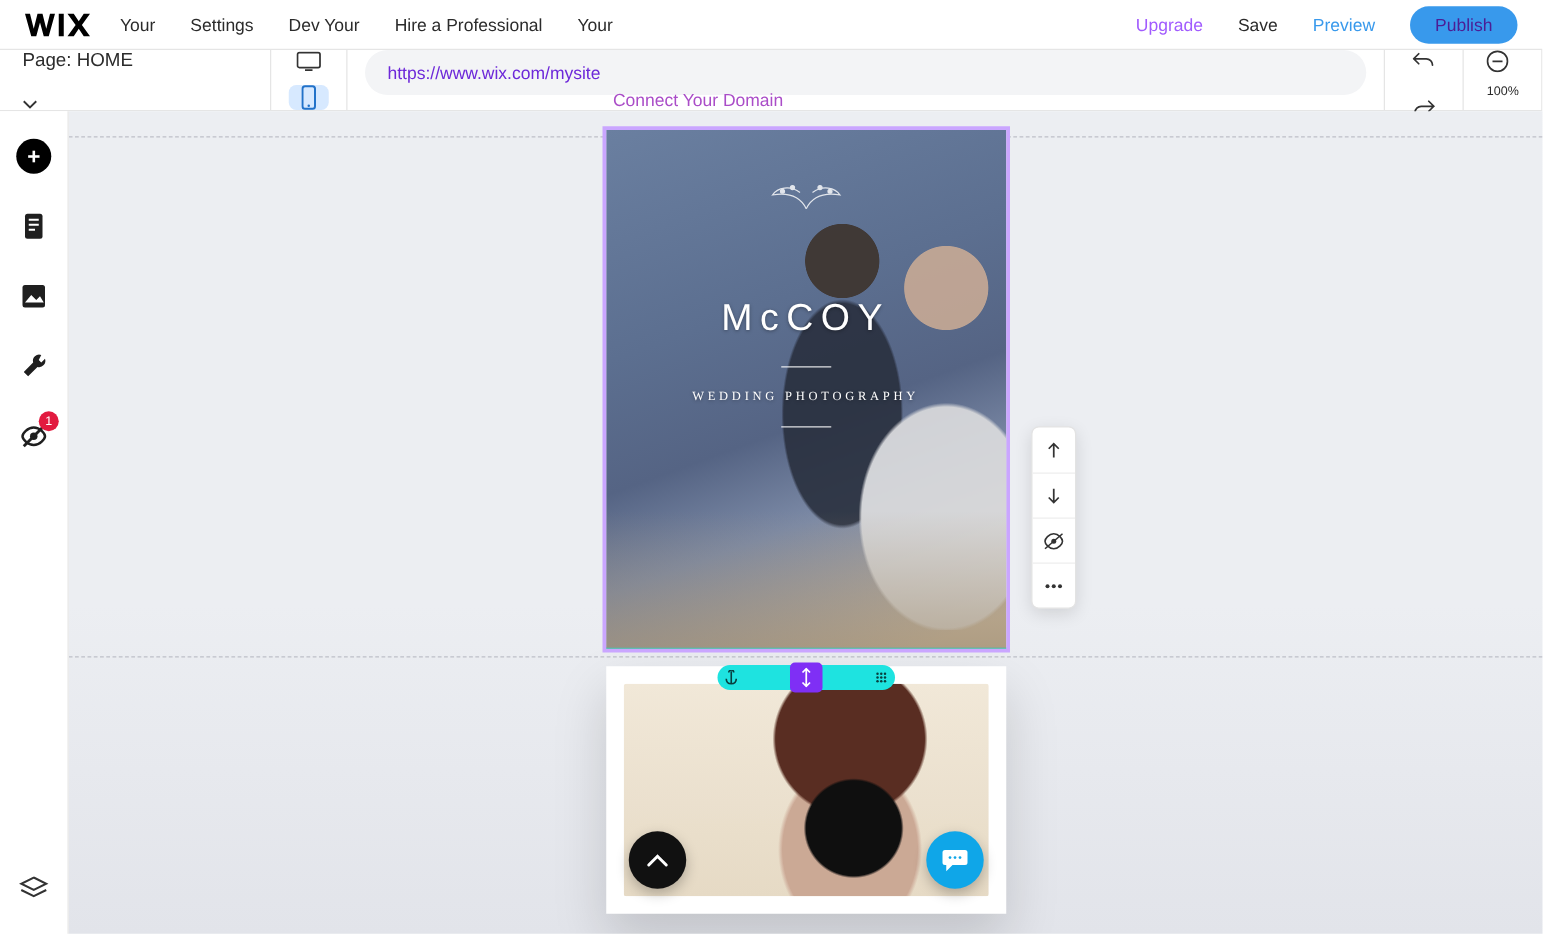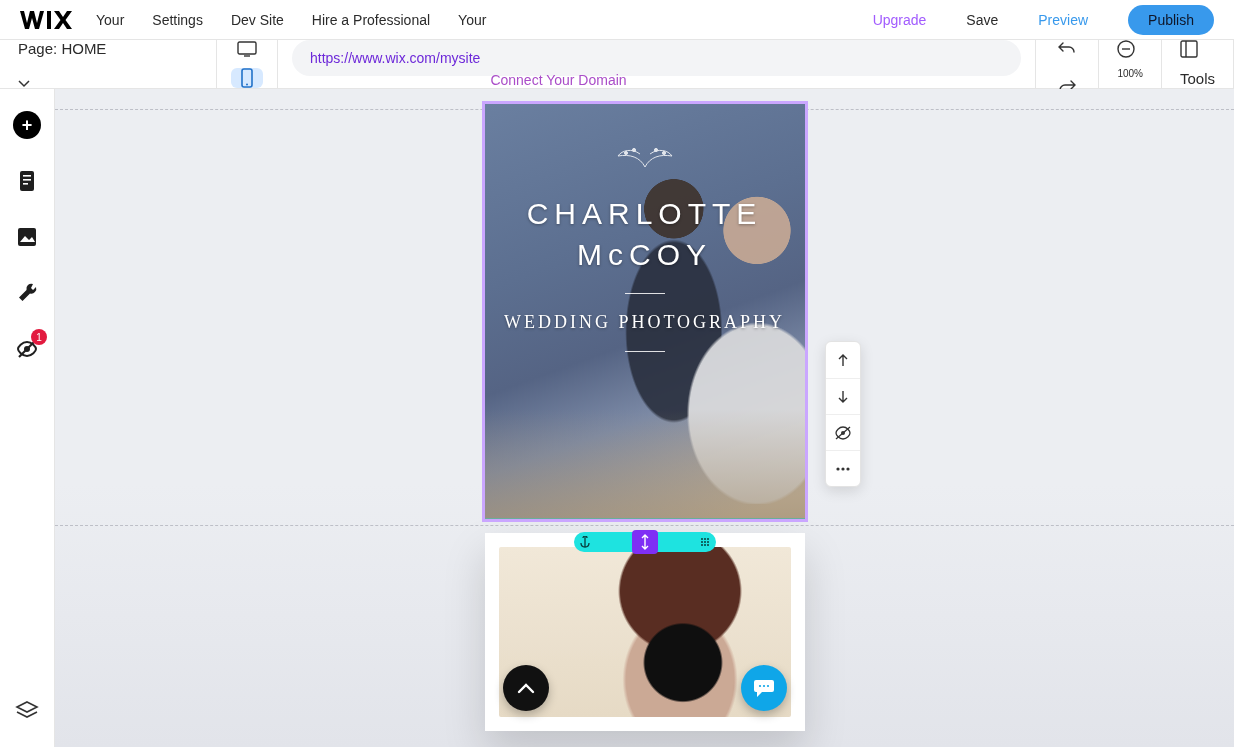--- a/index.html
+++ b/index.html
@@ -13,24 +13,24 @@
   }
   *{box-sizing:border-box;margin:0;padding:0;font-family:"Helvetica Neue",Arial,sans-serif;}
   body{width:1234px;height:747px;overflow:hidden;background:#fff;color:var(--txt);}
 
   
   .topbar{height:40px;border-bottom:1px solid var(--border);display:flex;align-items:center;padding:0 20px;font-size:14px;}
   .logo{font-weight:900;letter-spacing:-1px;font-size:22px;margin-right:22px;}
   .logo svg{display:block;}
   .menus{display:flex;gap:28px;}
   .menu-item{cursor:pointer;}
-  .topbar-right{margin-left:auto;display:flex;align-items:center;gap:40px;}
+  .topbar-right{margin-left:auto;display:flex;align-items:center;gap:28px;}
   .upgrade{color:var(--wix-purple);}
   .preview{color:var(--wix-blue);}
-  .publish-btn{background:var(--wix-blue);color:#0f172a;border:none;border-radius:20px;padding:7px 20px;font-size:14px;cursor:pointer;}
+  .publish-btn{background:var(--wix-blue);color:#4c1d95;border:none;border-radius:20px;padding:7px 20px;font-size:14px;cursor:pointer;}
 
   
   .toolbar{height:49px;border-bottom:1px solid var(--border);display:flex;align-items:stretch;}
   .tool-section{display:flex;align-items:flex-start;border-right:1px solid var(--border);padding:0 18px;gap:16px;flex-direction:column;}
   .page-select{width:217px;justify-content:space-between;font-size:15px;cursor:pointer;}
   .device-toggle{padding:0 14px;gap:10px;}
   .dev-btn{width:32px;height:32px;border-radius:6px;display:flex;align-items:center;justify-content:center;cursor:pointer;}
   .dev-btn.active{background:#d7e9ff;}
   .url-section{flex:1;padding:0 14px;}
   .url-pill{background:#f3f4f6;border-radius:22px;height:36px;display:flex;align-items:center;width:100%;padding:0 18px;gap:10px;font-size:14px;}
@@ -63,21 +63,21 @@
       radial-gradient(ellipse 130px 170px at 70% 75%, #f4f4f5 0 52%, transparent 54%),
       radial-gradient(ellipse 90px 170px at 38% 52%, #232a3b 0 52%, transparent 54%),
       radial-gradient(circle 34px at 70% 24%, #dcb9a0 0 98%, transparent 100%),
       radial-gradient(circle 30px at 38% 18%, #3a2d26 0 98%, transparent 100%);
     filter:blur(.5px) contrast(.9) brightness(.95);
     opacity:.9;z-index:0;}
   .hero-deco{position:relative;z-index:2;opacity:.9;margin-bottom:25px;}
   .hero-deco svg{display:block;}
   .hero-title{font-family:Georgia,'Times New Roman',serif;font-weight:400;letter-spacing:6px;font-size:30px;line-height:1.35;z-index:2;position:relative;text-shadow:0 1px 3px rgba(0,0,0,.35);}
   .hero-rule{width:40px;height:1px;background:#fff;margin:18px 0;z-index:2;position:relative;opacity:.85;}
-  .hero-sub{font-family:Georgia,serif;letter-spacing:3px;font-size:18px;z-index:2;position:relative;text-shadow:0 1px 3px rgba(0,0,0,.35);}
+  .hero-sub{font-family:Georgia,serif;letter-spacing:3px;font-size:10px;z-index:2;position:relative;text-shadow:0 1px 3px rgba(0,0,0,.35);}
   .cyan-border{position:absolute;left:-1px;right:-1px;bottom:-3px;height:4px;background:#1ee3e0;}
 
   
   .drag-pill{position:absolute;left:50%;transform:translateX(-50%);top:428px;width:142px;height:20px;background:#1ee3e0;border-radius:12px;display:flex;align-items:center;z-index:10;}
   .drag-pill .cap{width:22px;height:100%;display:flex;align-items:center;justify-content:center;color:#2a2a2a;}
   .drag-pill .mid{flex:1;}
   .drag-center{width:26px;height:24px;background:#7f2ff5;border-radius:4px;display:flex;align-items:center;justify-content:center;color:#fff;margin:0 -2px;z-index:2;}
 
   .below{background:#fff;margin-top:14px;padding:14px;box-shadow:0 20px 40px rgba(0,0,0,.15);}
   .photog{height:170px;border-radius:2px;background:
@@ -108,21 +108,21 @@
       <g fill="#000">
         <path d="M0 1h4l3 12 3-12h4l3 12 3-12h4l-5 18h-4l-3-11-3 11h-4z"></path>
         <rect x="27" y="1" width="4" height="18"></rect>
         <path d="M34 1h5l4 6 4-6h5l-6.5 9 6.5 9h-5l-4-6-4 6h-5l6.5-9z"></path>
       </g>
     </svg>
   </div>
   <div class="menus">
     <span class="menu-item">Your</span>
     <span class="menu-item">Settings</span>
-    <span class="menu-item">Dev Site</span>
+    <span class="menu-item">Dev Your</span>
     <span class="menu-item">Hire a Professional</span>
     <span class="menu-item">Your</span>
   </div>
   <div class="topbar-right">
     <span class="upgrade">Upgrade</span>
     <span>Save</span>
     <span class="preview">Preview</span>
     <button class="publish-btn">Publish</button>
   </div>
 </div>
@@ -175,29 +175,20 @@
   <div class="tool-section zoom-section">
     <span class="icon">
       <svg width="18" height="18" viewBox="0 0 18 18">
           <circle cx="9" cy="9" r="8" stroke="#333" stroke-width="1.4" fill="none"></circle>
           <path d="M5 9h8" stroke="#333" stroke-width="1.4"></path>
         </svg>
     </span>
     <span>100%</span>
   </div>
 
-  <div class="tool-section tools-section">
-    <span class="icon">
-      <svg width="18" height="18" viewBox="0 0 18 18">
-          <rect x="1" y="1" width="16" height="16" rx="1.5" stroke="#333" stroke-width="1.4" fill="none"></rect>
-          <path d="M6 1v16" stroke="#333" stroke-width="1.4"></path>
-        </svg>
-    </span>
-    <span>Tools</span>
-  </div>
 
 </div>
 
 <div class="left-rail">
   <div class="rail-btn rail-add">
     <span class="icon">+</span>
   </div>
   <div class="rail-btn">
     <svg width="20" height="22" viewBox="0 0 20 22">
         <rect x="3" y="1" width="14" height="20" rx="2" fill="#1f1f1f"></rect>
@@ -246,21 +237,21 @@
             <path d="M45 28C40 18 30 15 18 17c4-6 14-8 22-2"></path>
             <path d="M45 28c5-10 15-13 27-11-4-6-14-8-22-2"></path>
             <circle cx="26" cy="14" r="1.6" fill="#fff"></circle>
               <circle cx="34" cy="11" r="1.6" fill="#fff"></circle>
             <circle cx="56" cy="11" r="1.6" fill="#fff"></circle>
               <circle cx="64" cy="14" r="1.6" fill="#fff"></circle>
           </g>
         </svg>
       </div>
       <div class="hero-title">
-        <span>CHARLOTTE</span><br>
+        <br>
         <span>McCOY</span>
       </div>
       <div class="hero-rule"></div>
       <div class="hero-sub">WEDDING PHOTOGRAPHY</div>
       <div class="hero-rule"></div>
       <div class="cyan-border"></div>
     </div>
 
     <div class="drag-pill">
       <div class="cap">

